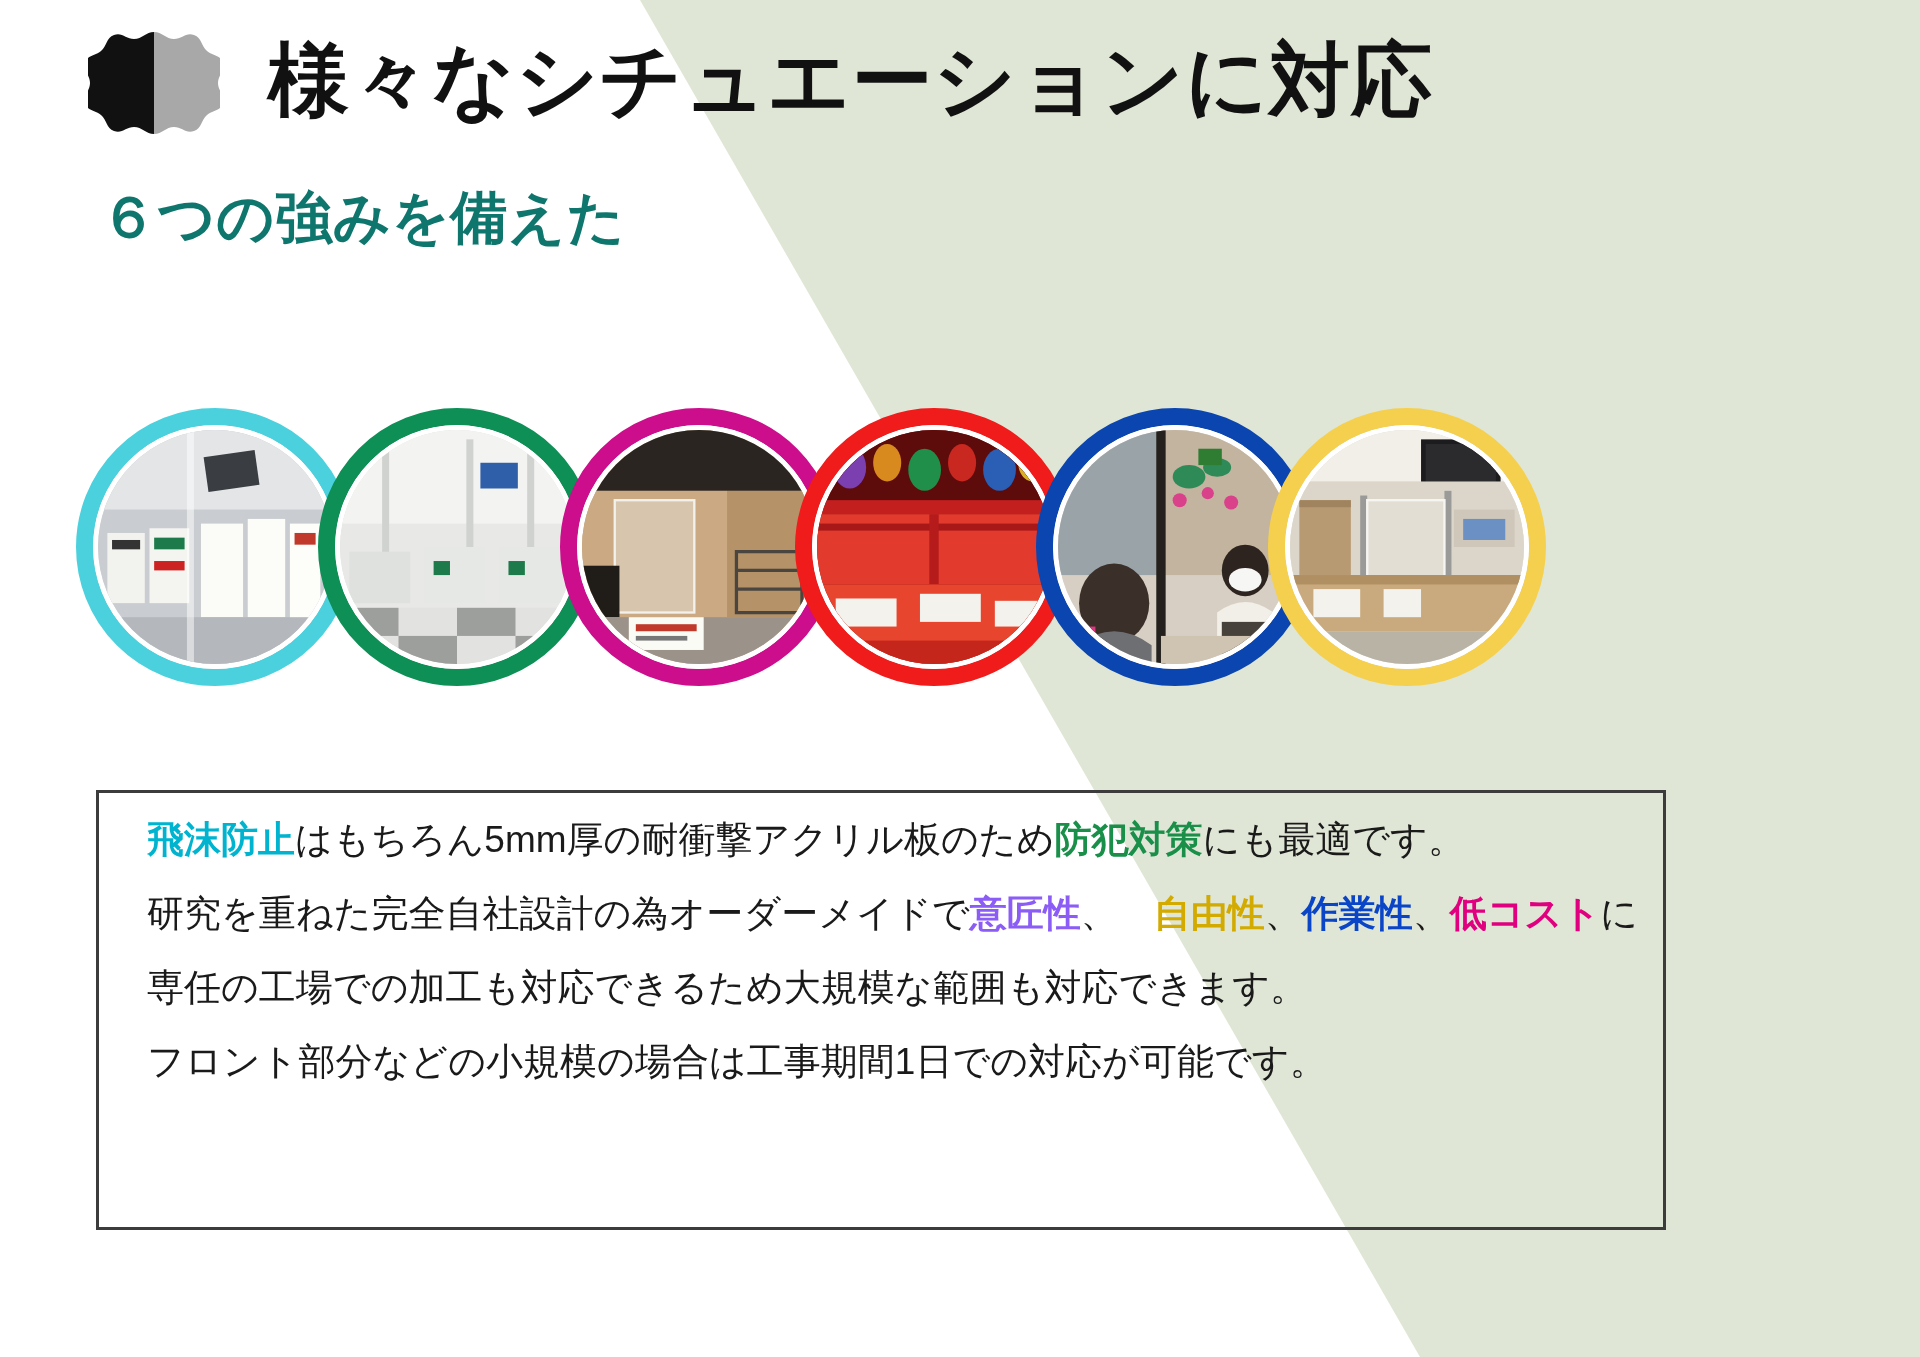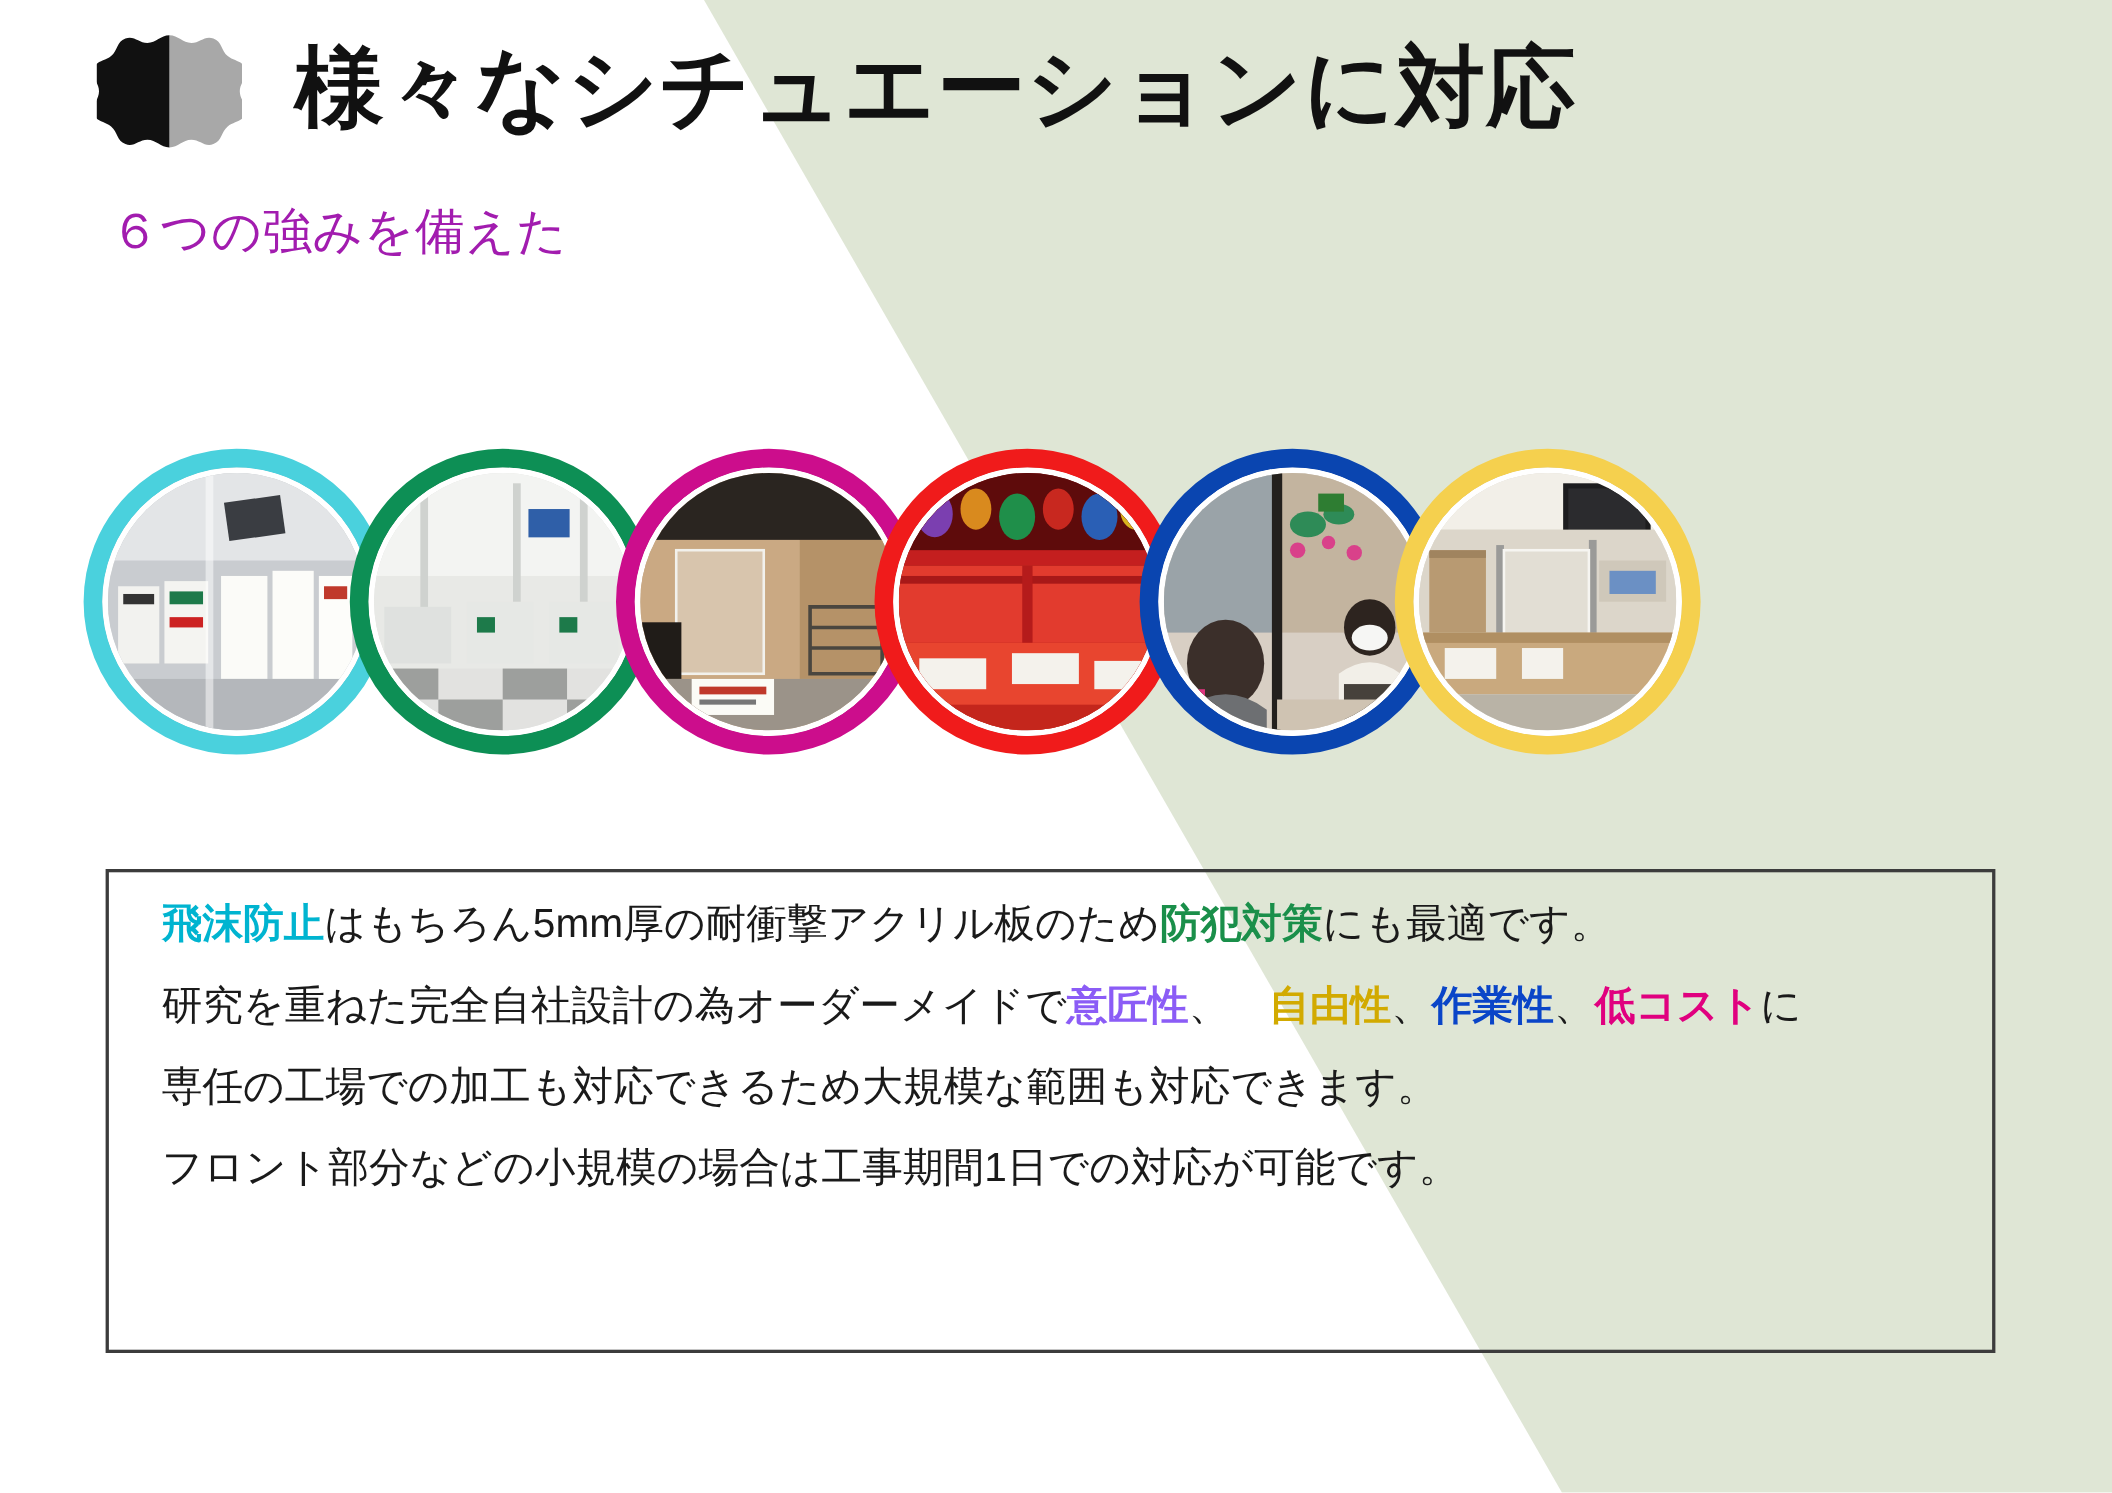--- a/index.html
+++ b/index.html
@@ -54,23 +54,23 @@
     white-space: nowrap;
     line-height: 1.15;
   }
 
   
   .subtitle {
     position: absolute;
     left: 100px;
     top: 180px;
     z-index: 3;
-    color: #a21caf;
-    font-weight: 400;
-    font-size: 45px;
+    color: #0f766e;
+    font-weight: 700;
+    font-size: 57px;
     line-height: 1.32;
     letter-spacing: 0.5px;
     white-space: nowrap;
   }
   .subtitle .line2 { letter-spacing: 0px; }
 
   
   .circles {
     position: absolute;
     left: 0;
@@ -99,21 +99,21 @@
     box-sizing: border-box;
     overflow: hidden;
   }
   .circle .photo svg { display: block; width: 100%; height: 100%; }
 
   
   .desc-box {
     position: absolute;
     left: 96px;
     top: 790px;
-    width: 1718px;
+    width: 1570px;
     height: 440px;
     border: 3px solid #3c3c3c;
     background: rgba(255,255,255,0.0);
     box-sizing: border-box;
     z-index: 3;
   }
   .desc-inner {
     padding: 28px 40px 0 48px;
   }
   .desc-line {

